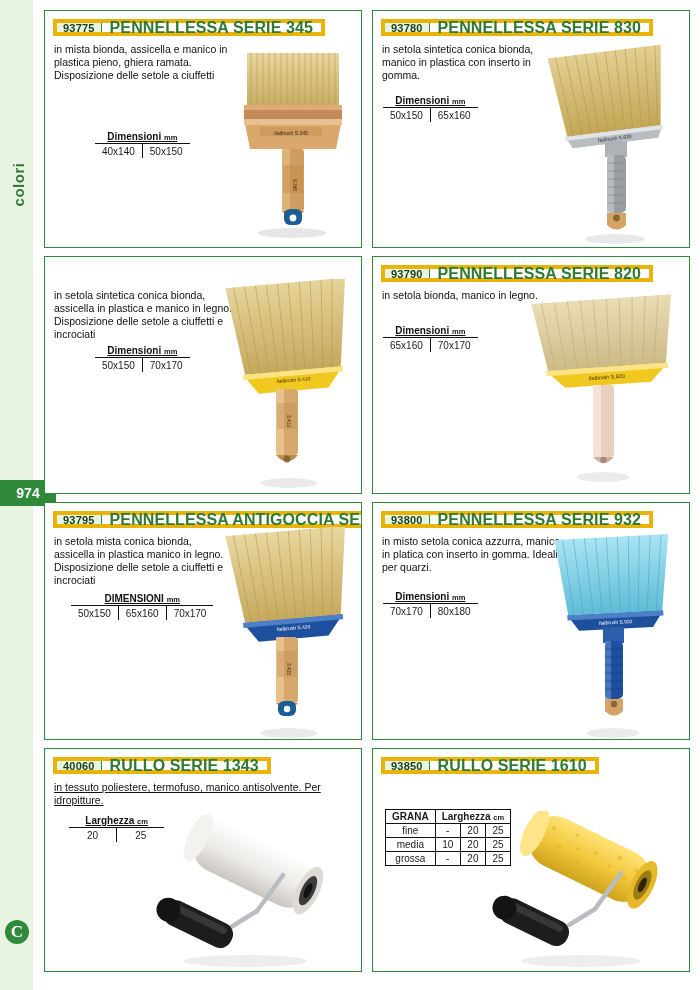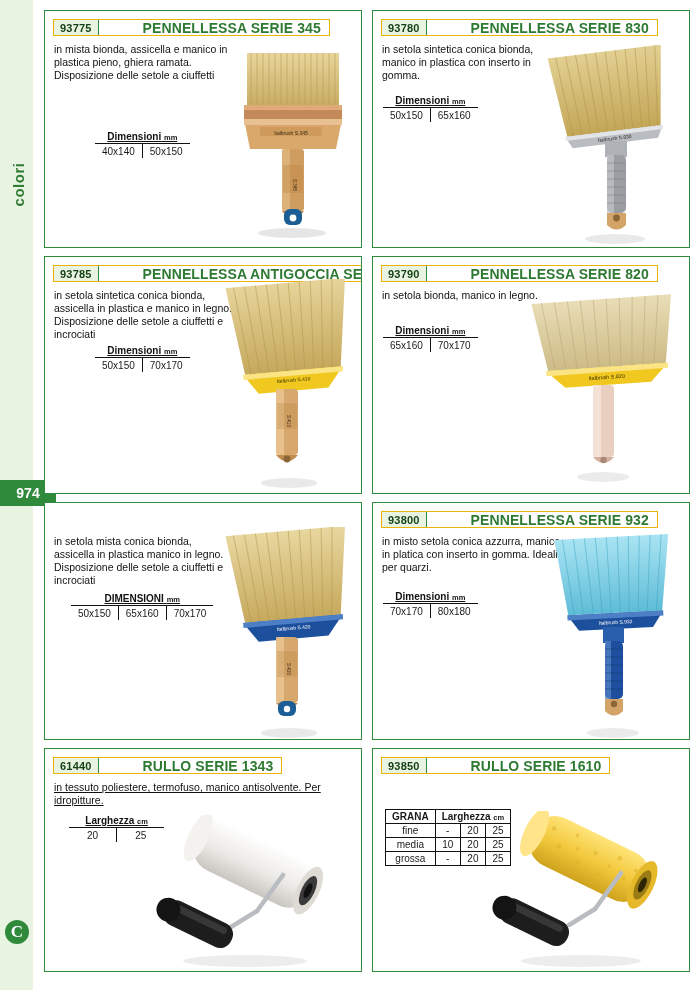--- a/index.html
+++ b/index.html
@@ -55,40 +55,39 @@
     border:1px solid #2f8a3c;
     background:#ffffff;
     overflow:hidden;
   }
 
   
   .cardhead {
     position:absolute; left:8px; top:8px;
     display:flex; align-items:stretch;
     height:17px;
-    border:1px solid #eab308;
+    border:4px solid #eab308;
   }
   .code {
     background:#e9f3e2;
     color:#123f14;
     font-size:11px; font-weight:bold;
     padding:0 6px;
     display:flex; align-items:center;
     border-right:1px solid #2f8a3c;
     letter-spacing:.2px;
   }
   .title {
     background:#ffffff;
     color:#2f7a33;
-    font-size:14px; font-weight:bold;
+    font-size:16px; font-weight:bold;
     padding:0 8px;
     display:flex; align-items:center;
     letter-spacing:.1px;
     white-space:nowrap;
-    margin-left:36px;
   }
 
   .desc {
     position:absolute; left:9px; top:32px;
     width:180px;
     font-size:10.5px; line-height:1.25;
     color:#111;
   }
   .desc.wide { width:300px;text-decoration:underline; }
 
@@ -261,24 +260,20 @@
         <line x1="74" y1="150" x2="93" y2="150"></line>
           <line x1="74" y1="158" x2="93" y2="158"></line>
       </g>
 
       <path d="M74 168 h19 v12 q-9.5 9 -19 0 z" fill="#d3a368"></path>
       <circle cx="83.5" cy="173" r="3.4" fill="#8a6636"></circle>
     </svg>
   </div>
 
   <div class="card">
-    <div class="cardhead">
-      <div class="code">93785</div>
-      <div class="title">PENNELLESSA ANTIGOCCIA SERIE 410</div>
-    </div>
     <div class="desc">in setola sintetica conica bionda, assicella in plastica e manico in legno. Disposizione delle setole a ciuffetti e incrociati</div>
     <div class="dimbox" style="left:50px; top:88px;">
       <div class="dimlabel"><span>Dimensioni</span> <span class="u">mm</span></div>
       <div class="dimrow">
         <div class="dimcell">50x150</div>
         <div class="dimcell">70x170</div>
       </div>
     </div>
 
     <svg class="art" style="left:168px; top:22px;" width="150" height="210" viewBox="0 0 150 210">
@@ -361,20 +356,24 @@
       </g>
 
       <rect x="68" y="92" width="21" height="72" rx="4" fill="#e9cfc0"></rect>
       <rect x="68" y="92" width="8" height="72" fill="#f6e6dc" opacity=".8"></rect>
       <path d="M68 164 q10.5 12 21 0 z" fill="#d3b1a0"></path>
       <circle cx="78.5" cy="167" r="3.2" fill="#a98a79"></circle>
     </svg>
   </div>
 
   <div class="card">
+    <div class="cardhead">
+      <div class="code">93795</div>
+      <div class="title">PENNELLESSA ANTIGOCCIA SERIE 420</div>
+    </div>
     <div class="desc">in setola mista conica bionda, assicella in plastica manico in legno. Disposizione delle setole a ciuffetti e incrociati</div>
     <div class="dimbox" style="left:26px; top:90px;">
       <div class="dimlabel"><span>DIMENSIONI</span> <span class="u">mm</span></div>
       <div class="dimrow">
         <div class="dimcell">50x150</div>
         <div class="dimcell">65x160</div>
         <div class="dimcell">70x170</div>
       </div>
     </div>
 
@@ -468,21 +467,21 @@
         <line x1="70" y1="148" x2="88" y2="148"></line>
           <line x1="70" y1="156" x2="88" y2="156"></line>
       </g>
       <path d="M70 166 h18 v12 q-9 9 -18 0 z" fill="#d3a368"></path>
       <circle cx="79" cy="171" r="3.2" fill="#8a6636"></circle>
     </svg>
   </div>
 
   <div class="card">
     <div class="cardhead">
-      <div class="code">61440</div>
+      <div class="code">40060</div>
       <div class="title">RULLO SERIE 1343</div>
     </div>
     <div class="desc wide">in tessuto poliestere, termofuso, manico antisolvente. Per idropitture.</div>
     <div class="dimbox" style="left:24px; top:66px;">
       <div class="dimlabel"><span>Larghezza</span> <span class="u">cm</span></div>
       <div class="dimrow">
         <div class="dimcell" style="padding:2px 18px 1px;">20</div>
         <div class="dimcell" style="padding:2px 18px 1px;">25</div>
       </div>
     </div>

